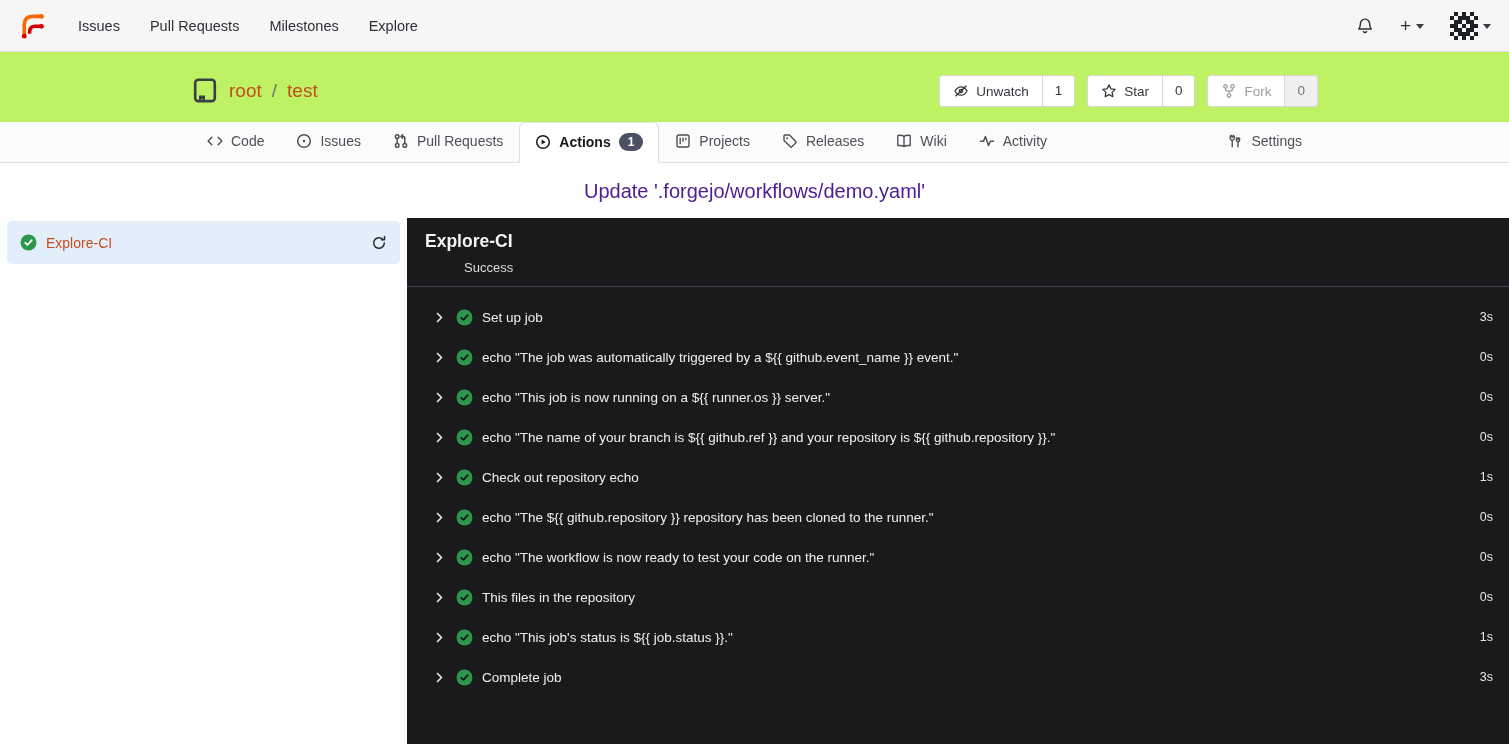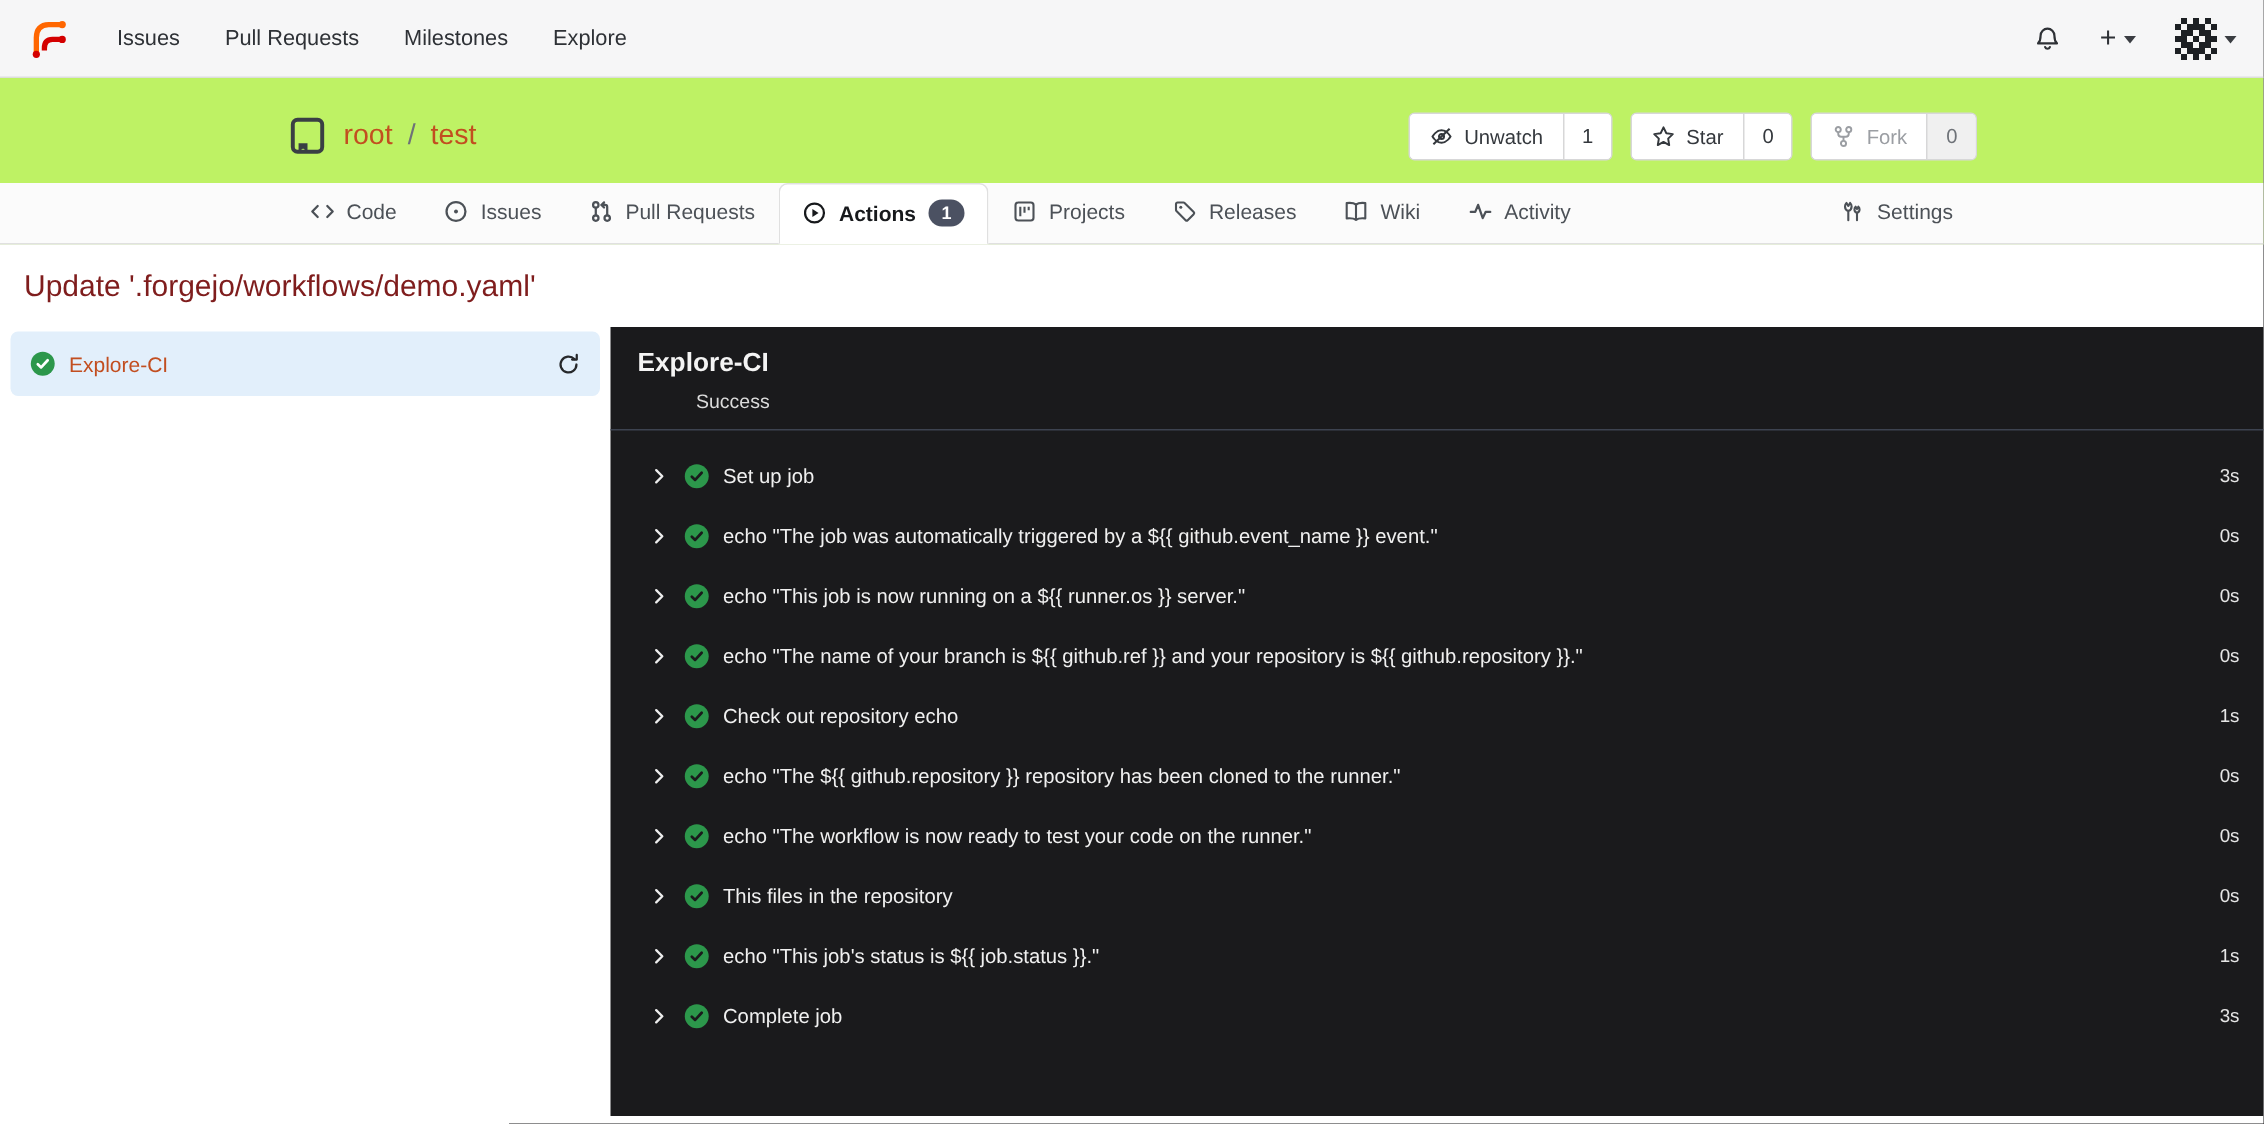--- a/index.html
+++ b/index.html
@@ -43,21 +43,21 @@
   .tab svg { stroke:#4c5157; }
   .tab.active { background:#ffffff; border:1px solid #e0e0e0; border-bottom-color:#ffffff;
                 border-radius:6px 6px 0 0; color:#17191c; font-weight:700; }
   .tab.active svg { stroke:#17191c; }
   .tab-badge { background:#4b5162; color:#ffffff; font-size:12px; font-weight:600;
                border-radius:10px; padding:2px 9px; line-height:1.2; }
   .tab-settings { margin-left:auto; }
 
   
   .page-title-block { padding:17px 16px 15px; }
-  .page-title { font-size:20px; color:#7f1d1d; font-weight:500; }
+  .page-title { font-size:20px; color:#4c1d95; font-weight:500;text-align:center; }
 
   
   .main-split { display:flex; height:526px; }
   .jobs-sidebar { width:407px; padding:3px 7px; }
   .job-item { display:flex; align-items:center; height:43px; background:#e2effb;
               border-radius:5px; padding:0 13px; cursor:pointer; }
   .job-item .job-name { font-size:14px; color:#c24e20; margin-left:9px; }
   .job-item .sync { margin-left:auto; cursor:pointer; }
 
   

